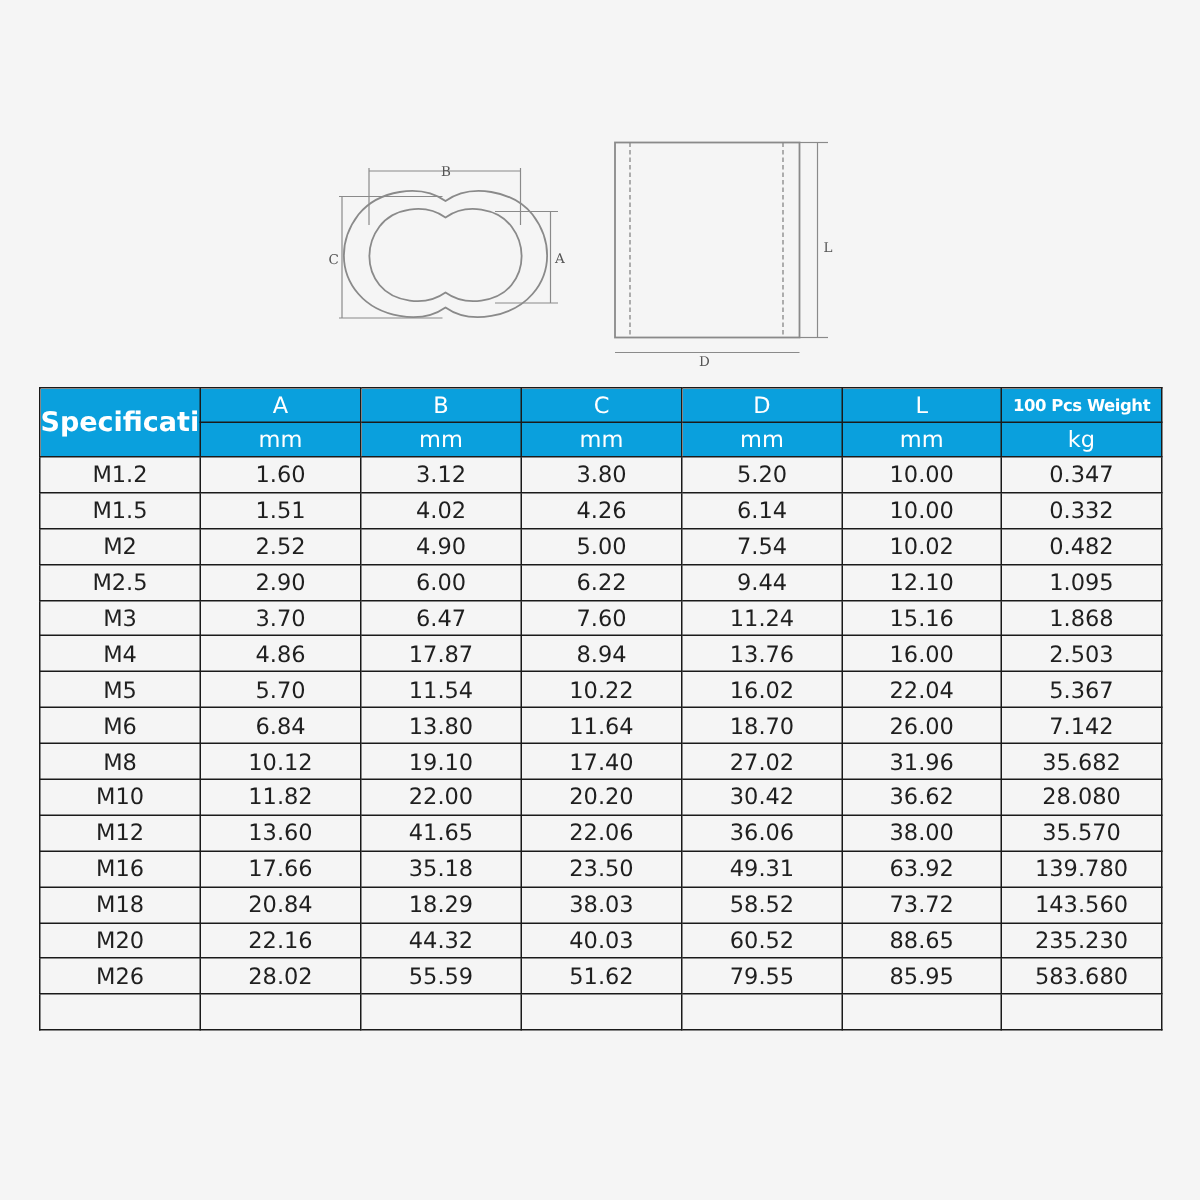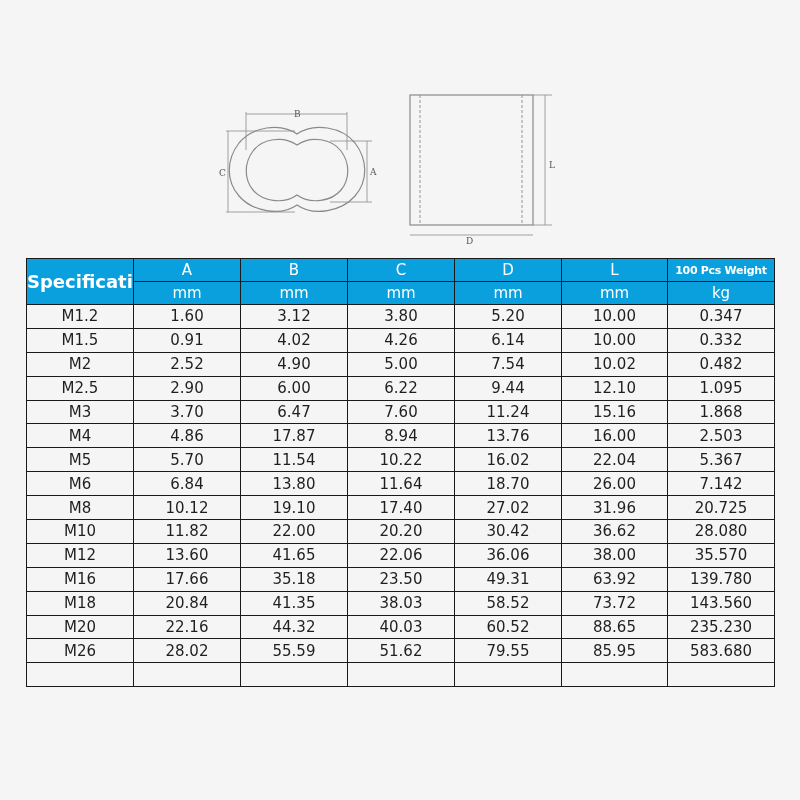--- a/index.html
+++ b/index.html
@@ -148,21 +148,21 @@
           <td>M1.2</td>
           <td>1.60</td>
           <td>3.12</td>
           <td>3.80</td>
           <td>5.20</td>
           <td>10.00</td>
           <td>0.347</td>
         </tr>
       <tr>
           <td>M1.5</td>
-          <td>0.91</td>
+          <td>1.51</td>
           <td>4.02</td>
           <td>4.26</td>
           <td>6.14</td>
           <td>10.00</td>
           <td>0.332</td>
         </tr>
       <tr>
           <td>M2</td>
           <td>2.52</td>
           <td>4.90</td>
@@ -216,21 +216,21 @@
           <td>26.00</td>
           <td>7.142</td>
         </tr>
       <tr>
           <td>M8</td>
           <td>10.12</td>
           <td>19.10</td>
           <td>17.40</td>
           <td>27.02</td>
           <td>31.96</td>
-          <td>20.725</td>
+          <td>35.682</td>
         </tr>
       <tr>
           <td>M10</td>
           <td>11.82</td>
           <td>22.00</td>
           <td>20.20</td>
           <td>30.42</td>
           <td>36.62</td>
           <td>28.080</td>
         </tr>
@@ -248,21 +248,21 @@
           <td>17.66</td>
           <td>35.18</td>
           <td>23.50</td>
           <td>49.31</td>
           <td>63.92</td>
           <td>139.780</td>
         </tr>
       <tr>
           <td>M18</td>
           <td>20.84</td>
-          <td>41.35</td>
+          <td>18.29</td>
           <td>38.03</td>
           <td>58.52</td>
           <td>73.72</td>
           <td>143.560</td>
         </tr>
       <tr>
           <td>M20</td>
           <td>22.16</td>
           <td>44.32</td>
           <td>40.03</td>

